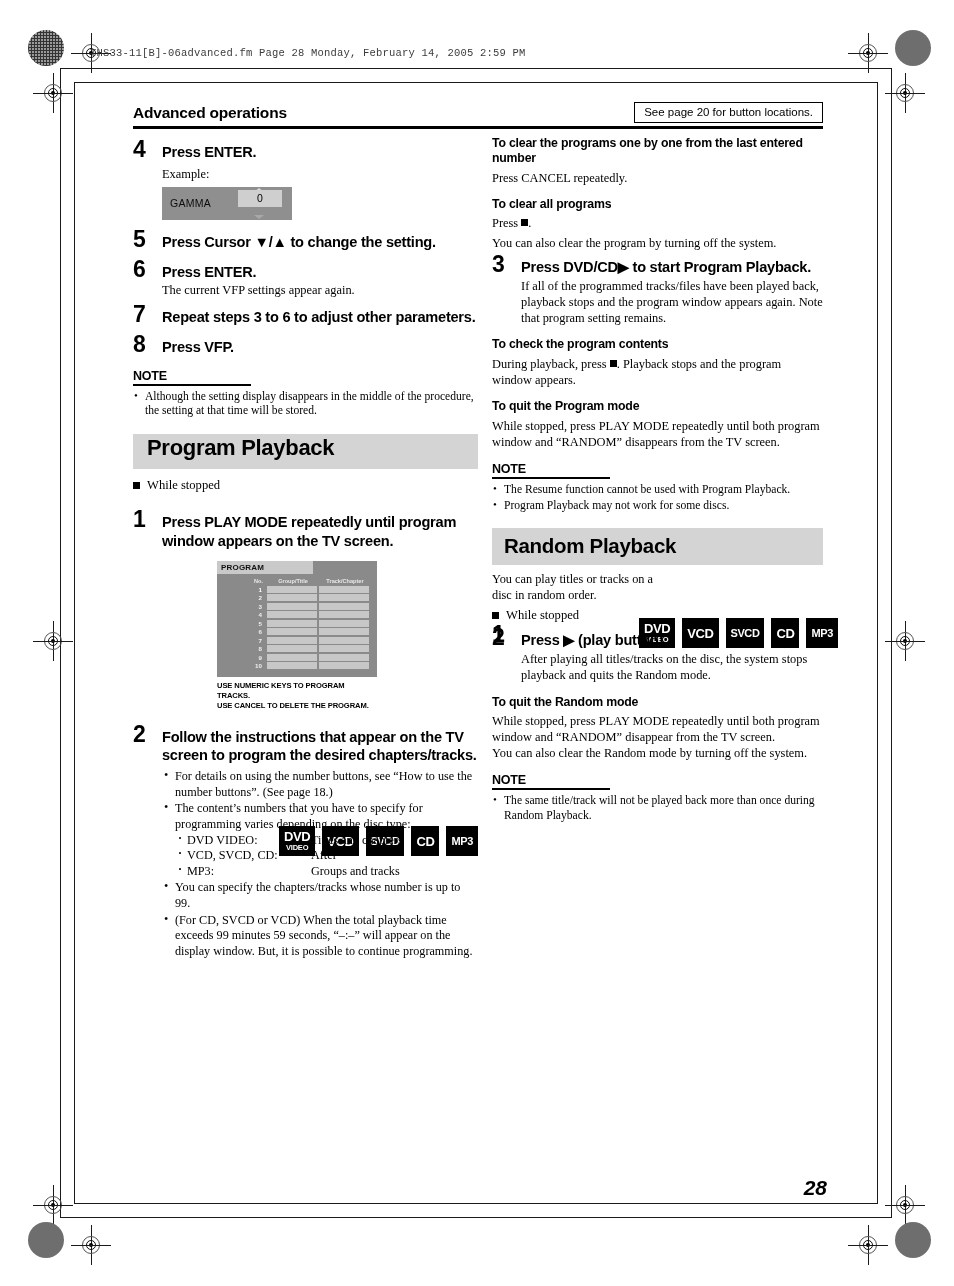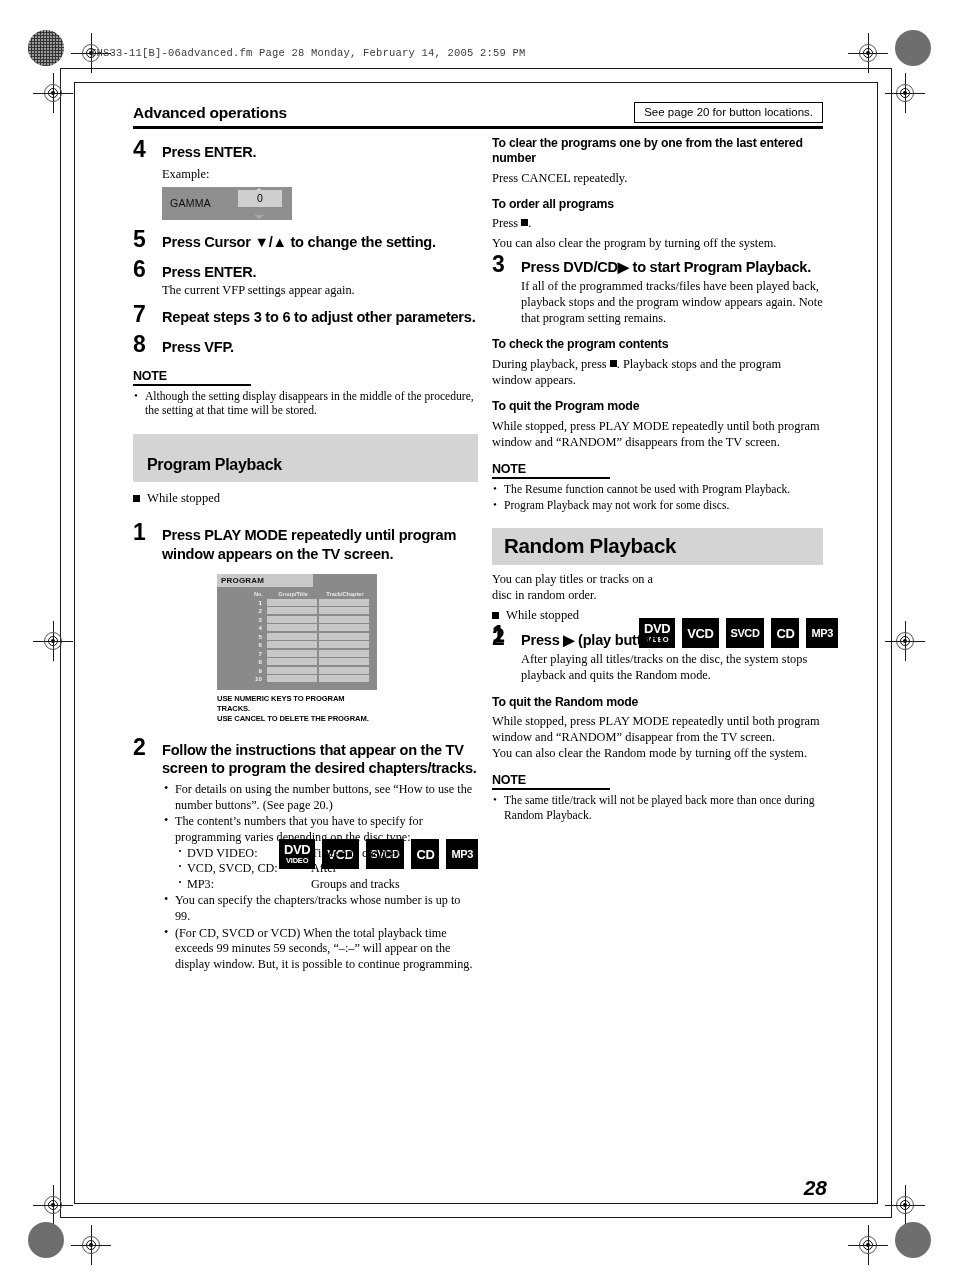--- a/index.html
+++ b/index.html
@@ -112,23 +112,23 @@
   .note-rule { border-top:2px solid #000; width:118px; margin-top:1px; }
   .note ul { margin:4px 0 0 0; padding:0; list-style:none; }
   .note li {
     font-family:"Liberation Serif", serif; font-size:11.6px; line-height:1.27;
     position:relative; padding-left:12px; margin-top:1px;
   }
   .note li::before { content:"\2022"; position:absolute; left:1px; top:-1px; font-size:11px; }
 
   
   .banner {
-    background:#d4d4d4; margin-top:15px; padding:22px 0 8px 14px;
-    font-family:"Liberation Sans", sans-serif; font-weight:bold;
-    font-size:16px; letter-spacing:-0.3px;
+    background:#d4d4d4; margin-top:15px; padding:1px 0 8px 14px;
+    font-family:"Liberation Sans", sans-serif; font-weight:bold;
+    font-size:22px; letter-spacing:-0.3px;
   }
   .banner.sm { font-size:20.5px; padding:6px 0 7px 12px; }
 
   
   .while-stopped {
     font-family:"Liberation Serif", serif; font-size:12.6px;
     margin-top:9px; display:flex; align-items:baseline; gap:7px;
   }
   .sq { display:inline-block; width:7px; height:7px; background:#000; }
 
@@ -436,21 +436,21 @@
       <div>USE CANCEL TO DELETE THE PROGRAM.</div>
     </div>
   </div>
 
   <div class="step" style="margin-top:16px;">
     <span class="num">2</span>
     <span class="txt">Follow the instructions that appear on the TV screen to program the desired chapters/tracks.</span>
   </div>
 
   <ul class="blist">
-    <li>For details on using the number buttons, see “How to use the number buttons”. (See page 20.)</li>
+    <li>For details on using the number buttons, see “How to use the number buttons”. (See page 18.)</li>
     <li>
       <span>The content’s numbers that you have to specify for programming varies depending on the disc type:</span>
       <ul class="sublist">
         <li>
           <span class="k">DVD VIDEO:</span>
           <span>Titles and chapters</span>
         </li>
         <li>
           <span class="k">VCD, SVCD, CD:</span>
           <span>After</span>
@@ -464,21 +464,21 @@
     <li>You can specify the chapters/tracks whose number is up to 99.</li>
     <li>(For CD, SVCD or VCD) When the total playback time exceeds 99 minutes 59 seconds, “–:–” will appear on the display window. But, it is possible to continue programming.</li>
   </ul>
 </div>
 
 <div class="col col-right">
 
   <div class="subhead" style="margin-top:0;">To clear the programs one by one from the last entered number</div>
   <div class="subtext">Press CANCEL repeatedly.</div>
 
-  <div class="subhead">To order all programs</div>
+  <div class="subhead">To clear all programs</div>
   <div class="subtext">
     <span>Press</span>
     <span class="inline-sq"></span><span>.</span>
   </div>
   <div class="subtext">You can also clear the program by turning off the system.</div>
 
   <div class="step" style="margin-top:7px;">
     <span class="num">3</span>
     <span class="txt">Press DVD/CD▶ to start Program Playback.</span>
   </div>

